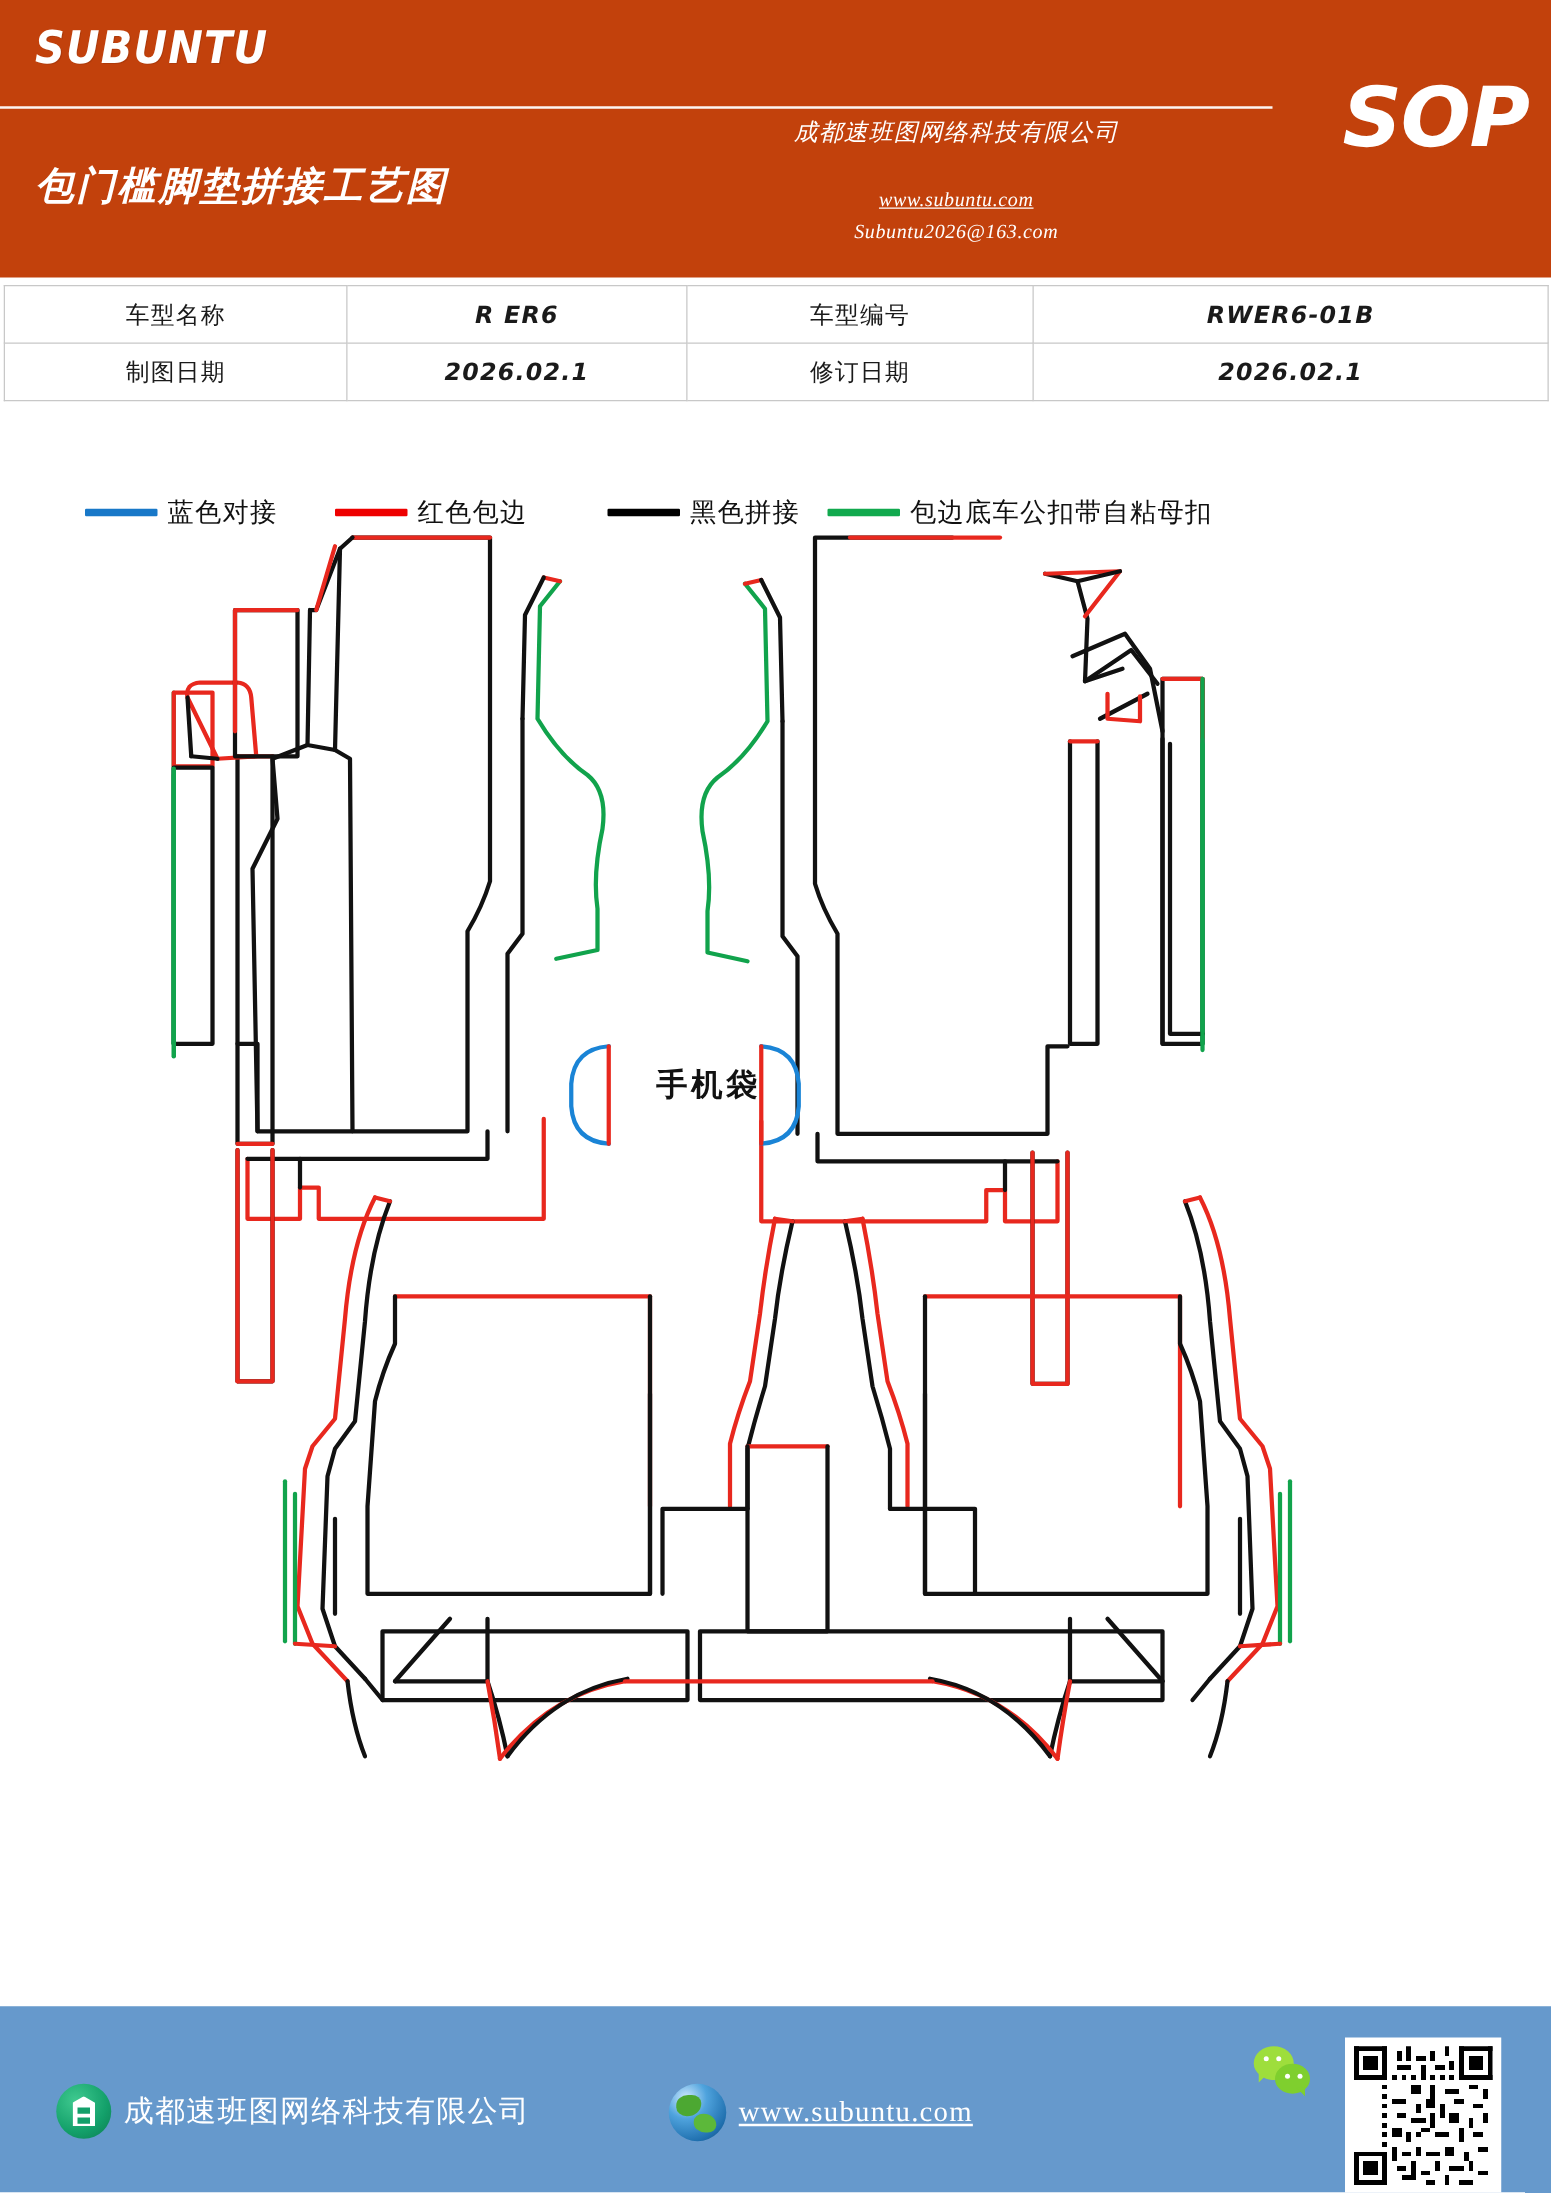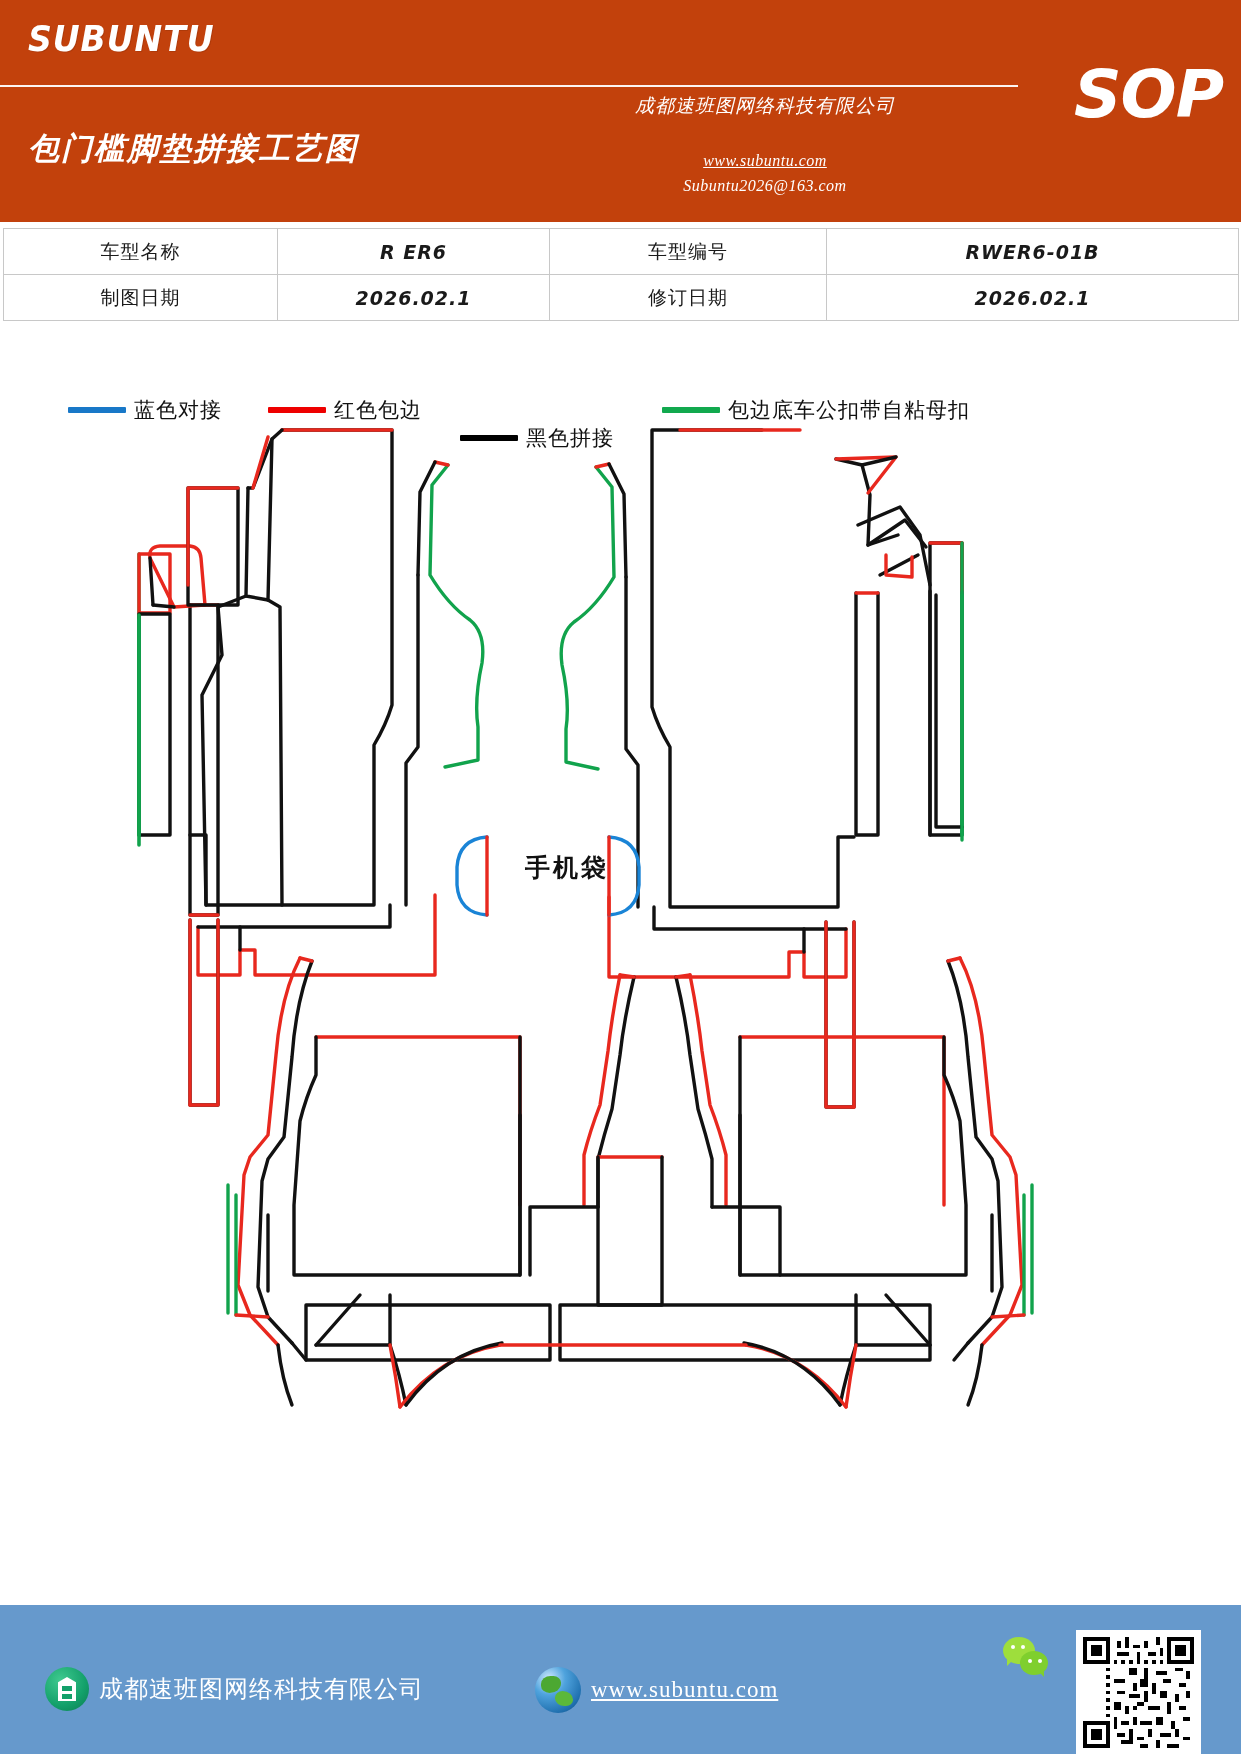--- a/index.html
+++ b/index.html
@@ -144,21 +144,21 @@
     display: inline-block;
   }
   .legend-label {
     font-size: 21px;
     color: #111111;
     letter-spacing: 1px;
     white-space: nowrap;
   }
   .lg0 { left: 68px; }
   .lg1 { left: 268px; }
-  .lg2 { left: 460px; margin-top: 28px; }
+  .lg2 { left: 486px; }
   .lg3 { left: 662px; }
 
   
   .drawing {
     position: absolute;
     left: 0;
     top: 415px;
     width: 1241px;
     height: 1000px;
   }

